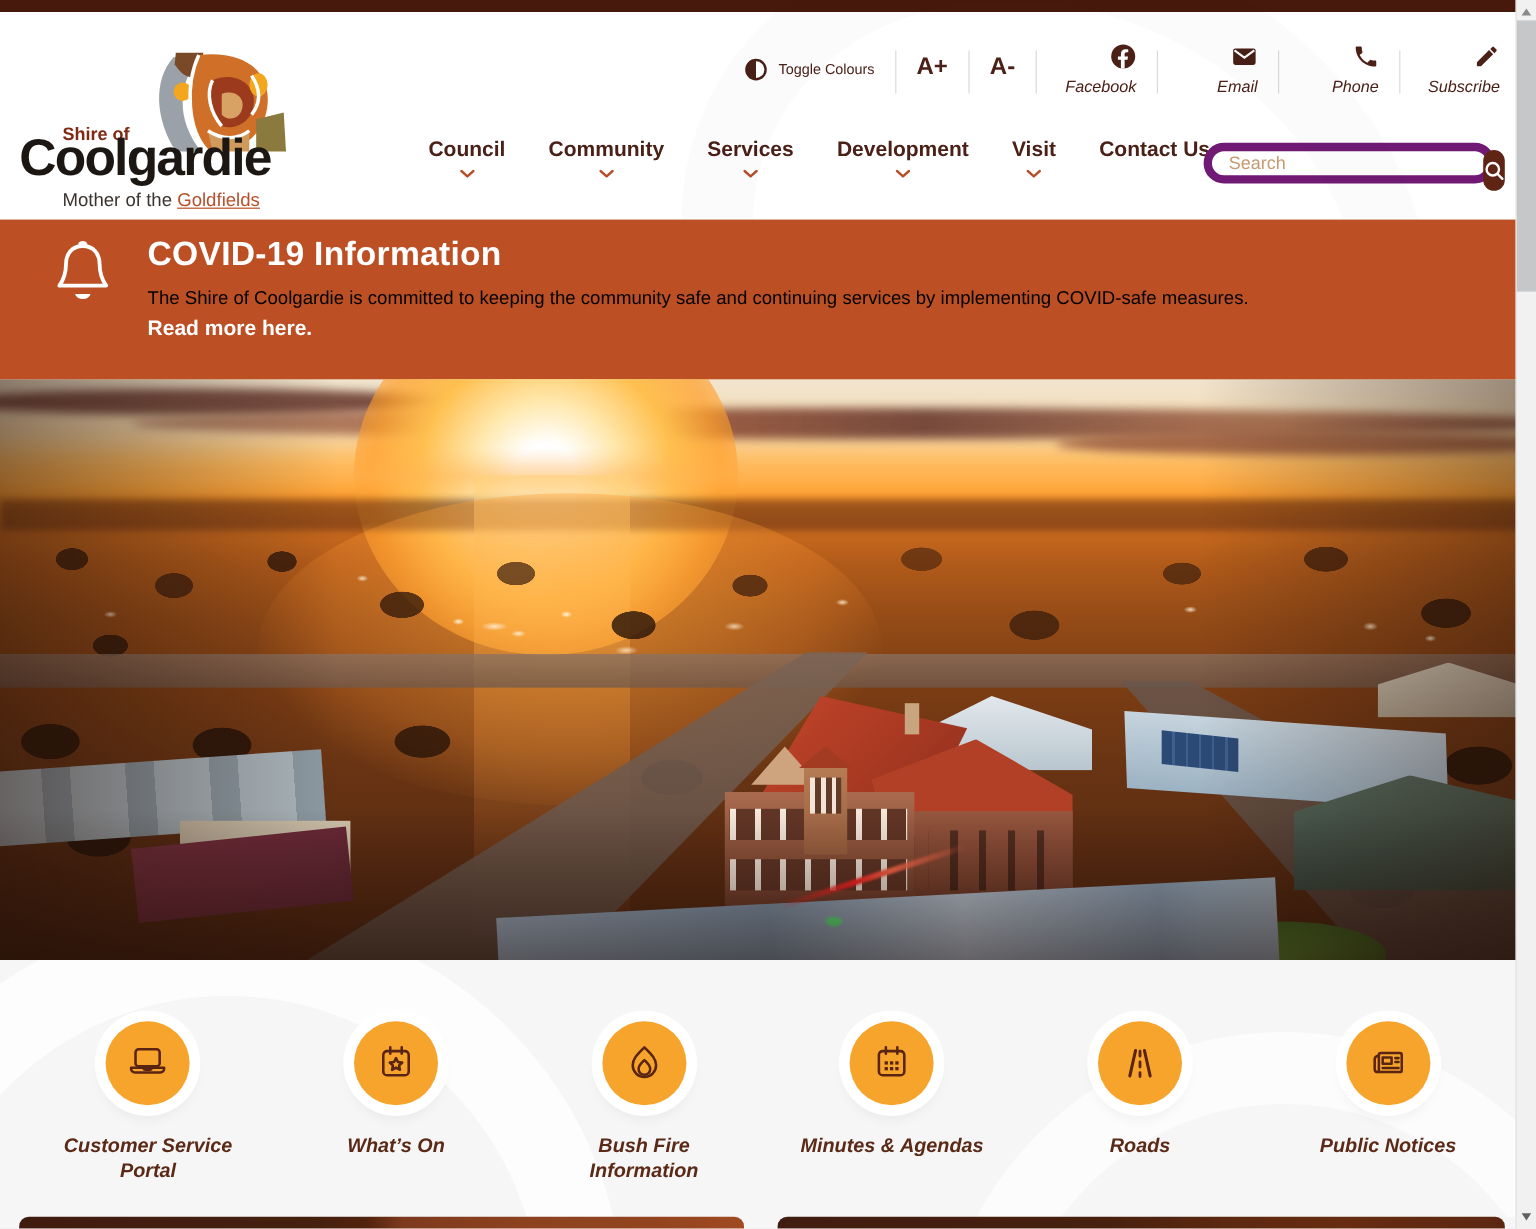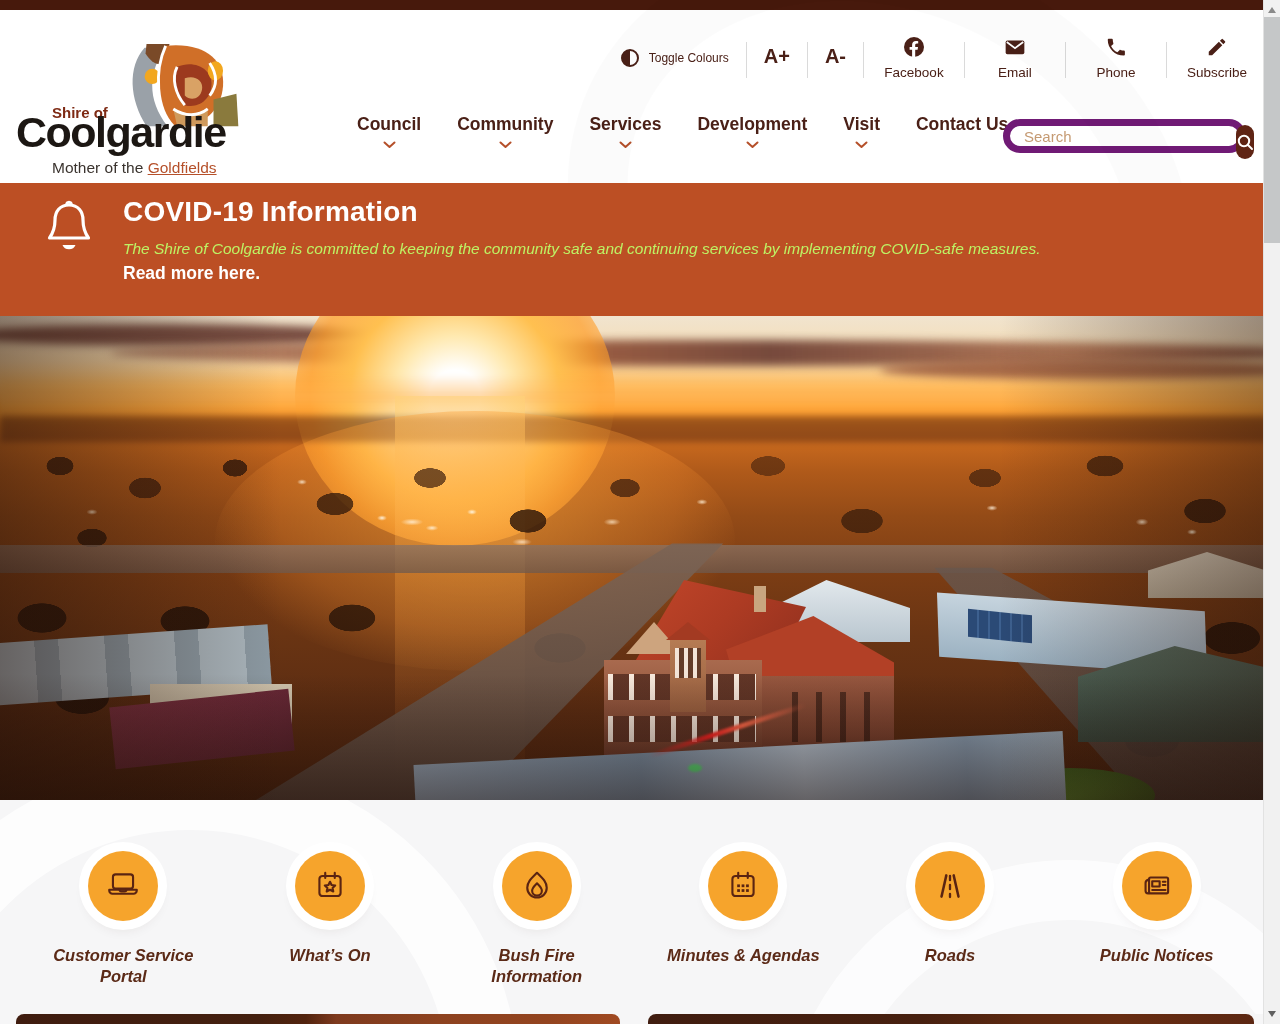--- a/index.html
+++ b/index.html
@@ -19,21 +19,21 @@
   .logo-art { position:absolute; left:100px; top:2px; width:128px; height:88px; }
   .shire-of { position:absolute; left:36px; top:64px; font-size:15px; font-weight:bold; color:#7e2a14; }
   .coolgardie { position:absolute; left:0; top:68px; font-size:43px; font-weight:bold; color:#1c1713; letter-spacing:-1.5px; }
   .tagline { position:absolute; left:36px; top:119px; font-size:15.5px; color:#3a332e; }
   .tagline .gold { color:#b5502a;text-decoration:underline; }
 
   
   .utility { position:absolute; top:26px; right:30px; display:flex; align-items:flex-start; color:#4a2017; }
   .u-text { display:flex; align-items:center; gap:9px; font-size:12px; padding-top:12px; cursor:pointer; }
   .u-size { font-size:20px; font-weight:bold; padding-top:9px; cursor:pointer; }
-  .u-col { display:flex; flex-direction:column; align-items:center; width:66px; cursor:pointer; }
+  .u-col { display:flex; flex-direction:column; align-items:flex-end; width:66px; cursor:pointer;font-style:italic; }
   .u-col .u-label { font-size:13.5px; margin-top:7px; }
   .u-div { width:1px; height:36px; background:#dadada; margin:6px 17px 0; }
 
   
   .nav { position:absolute; left:357px; top:104px; display:flex; gap:36px; }
   .nav-item { display:flex; flex-direction:column; align-items:center; cursor:pointer; }
   .nav-label { font-size:17.5px; font-weight:bold; color:#4a2017; }
   .nav-item .chev { margin-top:6px; }
 
   
@@ -42,21 +42,21 @@
   .search-input { flex:1; border:none; outline:none; background:transparent; padding:0 14px; font-size:15px;
       color:#8a5a36; font-family:"Liberation Sans",sans-serif; }
   .search-input::placeholder { color:#c59a72; }
   .search-btn { width:58px; height:34px; margin:-1px; border:none; border-radius:17px; background:#5f2414;
       display:flex; align-items:center; justify-content:center; cursor:pointer; }
 
   
   .alert { position:relative; height:133px; background:#bc4f24; color:#fff; }
   .bell { position:absolute; left:46px; top:15px; }
   .alert-title { position:absolute; left:123px; top:13px; font-size:28px; font-weight:bold; letter-spacing:.2px; }
-  .alert-msg { position:absolute; left:123px; top:57px; font-size:15.5px; color:#bef264;font-style:italic; }
+  .alert-msg { position:absolute; left:123px; top:57px; font-size:15.5px; color:#000000; }
   .alert-link { position:absolute; left:123px; top:80px; font-size:17.5px; font-weight:bold; cursor:pointer; }
 
   
   .hero { position:relative; height:484px; overflow:hidden; background:#c96a1e; }
   .hero > div { position:absolute; }
   .sky { inset:0; background:linear-gradient(180deg,#f1e4cf 0px,#f3e0c0 22px,#f6d6a4 45px,#ffc066 70px,
       #ffa435 90px,#f69226 102px,#e07d1f 110px,#c96a1e 125px,#b05a1a 155px,#944b17 200px,#7c3d14 255px,
       #693413 320px,#5b2c12 400px,#50260f 484px); }
   .cloud { border-radius:50%; filter:blur(4px); }
   .c1 { left:-40px; top:8px; width:420px; height:22px; background:rgba(108,62,52,.9); }

